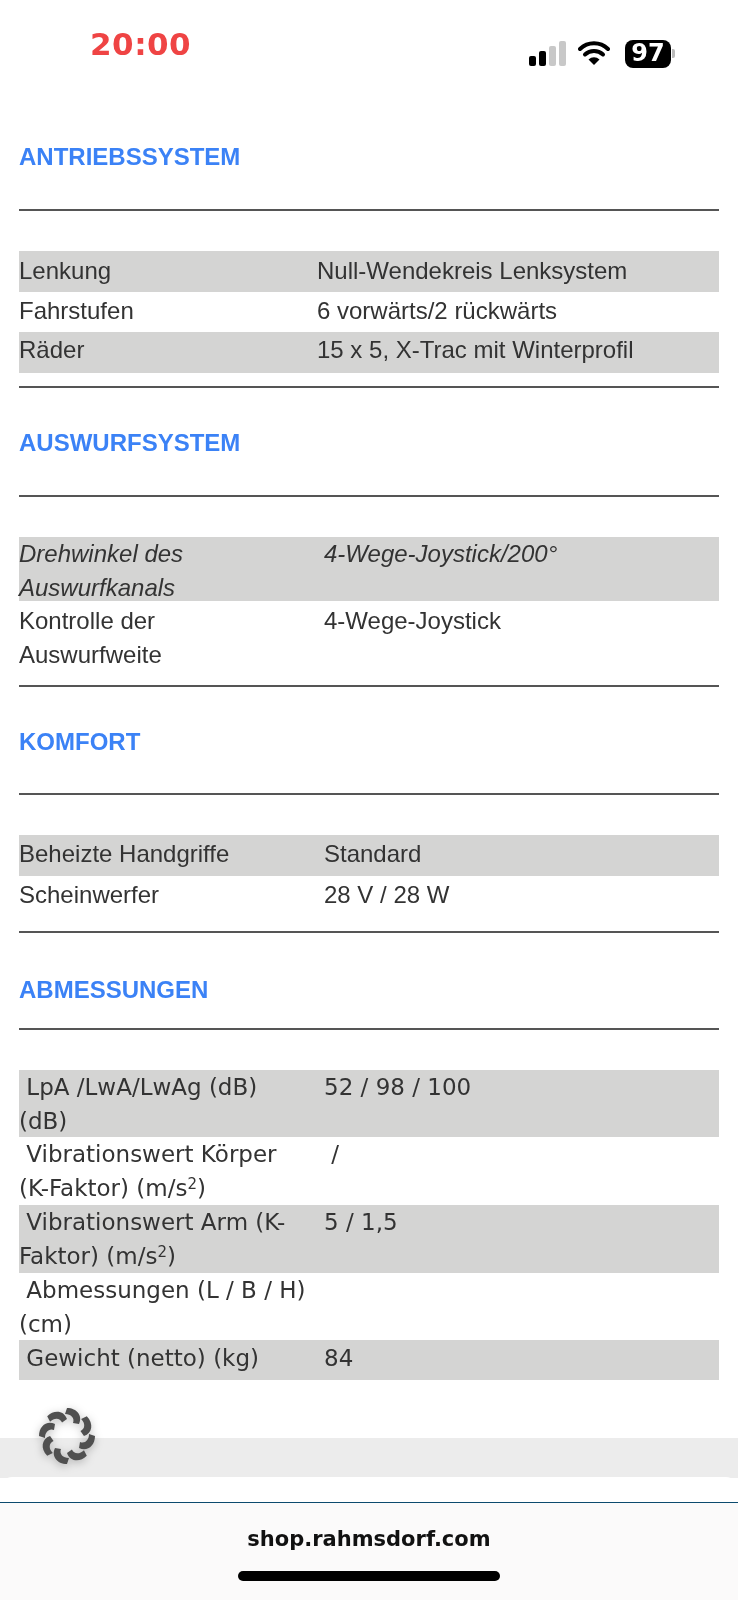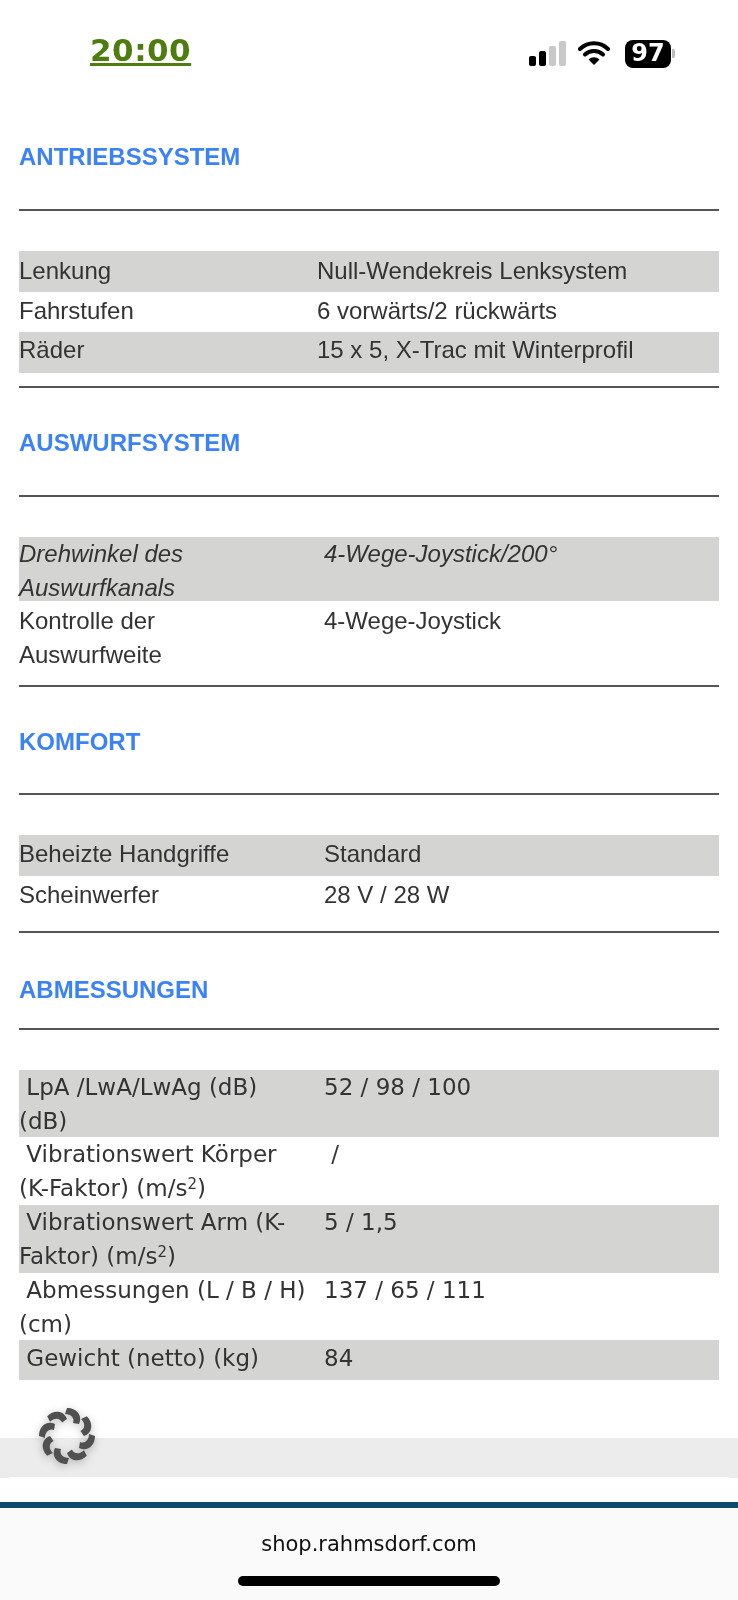--- a/index.html
+++ b/index.html
@@ -1,21 +1,21 @@
 <!DOCTYPE html>
 <html><head>
 <meta charset="utf-8">
 <style>
   * { box-sizing: border-box; margin: 0; padding: 0; }
   html, body { width: 738px; height: 1600px; overflow: hidden; background: #ffffff; }
   body { position: relative; font-family: "Liberation Sans", sans-serif; color: #333333; }
 
   
   .status-bar { position: absolute; top: 0; left: 0; width: 738px; height: 100px; background: #fff; }
-  .status-time { position: absolute; left: 90px; top: 32px; font-family: "DejaVu Sans", sans-serif; font-size: 31px; font-weight: bold; color: #4d7c0f; letter-spacing: 0.5px; text-decoration: underline; }
+  .status-time { position: absolute; left: 90px; top: 26px; font-family: "DejaVu Sans", sans-serif; font-size: 31px; font-weight: bold; color: #ef4444; letter-spacing: 0.5px; }
   .signal { position: absolute; left: 529px; top: 42px; width: 38px; height: 24px; }
   .signal .bar { position: absolute; bottom: 0; width: 7px; border-radius: 2px; }
   .wifi { position: absolute; left: 578px; top: 40px; width: 32px; height: 26px; }
   .battery { position: absolute; left: 625px; top: 40px; width: 48px; height: 27px; }
   .battery-body { position: absolute; left: 0; top: 0; width: 46px; height: 28px; background: #000; border-radius: 8px; color: #fff; font-family: "DejaVu Sans", sans-serif; font-weight: bold; font-size: 24px; text-align: center; line-height: 27px; }
   .battery-nub { position: absolute; left: 47px; top: 9px; width: 3px; height: 9px; background: #bbb; border-radius: 0 2px 2px 0; }
 
   
   .card { position: absolute; left: 0; top: 100px; width: 738px; height: 1338px; background: #fff; border-radius: 0 0 12px 12px; }
   .section-title { position: absolute; left: 19px; font-size: 24px; font-weight: bold; color: #3b82f6; font-stretch: condensed; }
@@ -27,21 +27,21 @@
   .row .k2 { position: absolute; left: 0; top: 34px; }
   sup { font-size: 15px; vertical-align: top; position: relative; top: -4px; }
 
   .spinner { position: absolute; left: 36px; top: 1405px; width: 62px; height: 62px; }
 
   
   .gray-band { position: absolute; left: 0; top: 1438px; width: 738px; height: 40px; background: #ececec; }
   .next-card { position: absolute; left: 0; top: 1477px; width: 738px; height: 30px; background: #fff; border-radius: 12px 12px 0 0; }
 
   
-  .bottom-bar { position: absolute; left: 0; top: 1502px; width: 738px; height: 98px; background: #fbfafa; border-top: 6px solid #0c4a6e; }
+  .bottom-bar { position: absolute; left: 0; top: 1502px; width: 738px; height: 98px; background: #fbfafa; border-top: 1px solid #0c4a6e; font-weight: bold; }
   .url { position: absolute; left: 0; width: 738px; top: 24px; text-align: center; font-family: "DejaVu Sans", sans-serif; font-size: 21px; color: #111; }
   .home-indicator { position: absolute; left: 238px; top: 68px; width: 262px; height: 10px; background: #000; border-radius: 5px; }
 </style>
 </head>
 <body>
 
 <div class="status-bar">
   <div class="status-time">20:00</div>
   <div class="signal">
     <div class="bar" style="left:0;height:10px;background:#000;"></div>
@@ -118,21 +118,20 @@
   <span class="v" style="left:305px;white-space:pre;"> /</span>
 </div>
 <div class="row shaded" style="top:1205px;height:68px;font-family:'DejaVu Sans',sans-serif;font-size:23px;">
   <span class="k" style="white-space:pre;"> Vibrationswert Arm (K-</span>
   <span class="k2"><span>Faktor) (m/s</span><sup>2</sup><span>)</span></span>
   <span class="v" style="left:305px;">5 / 1,5</span>
 </div>
 <div class="row" style="top:1273px;height:57px;font-family:'DejaVu Sans',sans-serif;font-size:23px;">
   <span class="k" style="white-space:pre;"> Abmessungen (L / B / H)</span>
   <span class="k2">(cm)</span>
-  <span class="v" style="left:305px;">137 / 65 / 111</span>
 </div>
 <div class="row shaded" style="top:1340px;height:40px;font-family:'DejaVu Sans',sans-serif;font-size:23px;line-height:36px;">
   <span class="k" style="white-space:pre;"> Gewicht (netto) (kg)</span>
   <span class="v" style="left:305px;">84</span>
 </div>
 
 <div class="gray-band"></div>
 <div class="next-card"></div>
 
 <svg class="spinner" viewBox="0 0 62 62" style="filter:drop-shadow(0 2px 4px rgba(0,0,0,0.25));">

